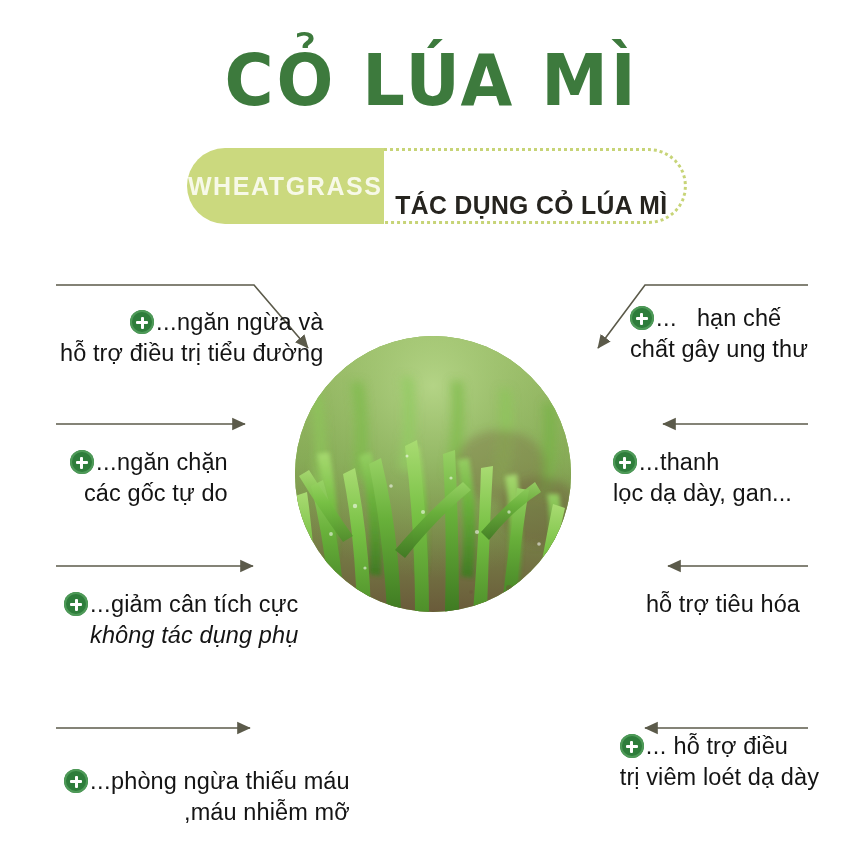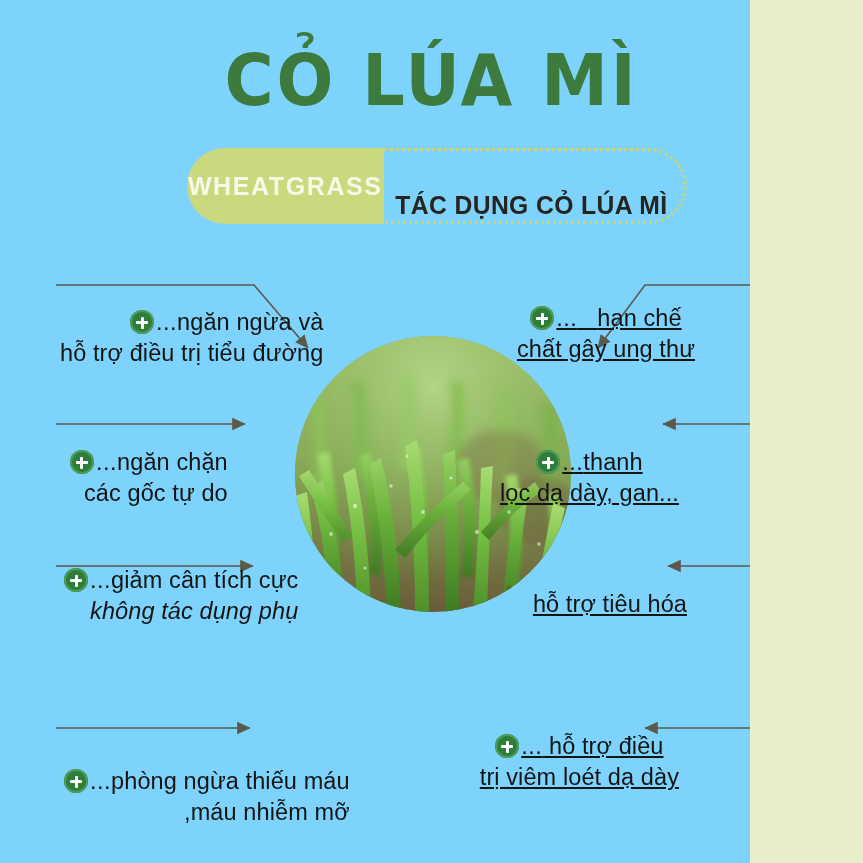--- a/index.html
+++ b/index.html
@@ -3,23 +3,23 @@
 <meta charset="utf-8">
 <title>Cỏ Lúa Mì - Tác dụng</title>
 <style>
   html, body {
     margin: 0;
     padding: 0;
     background: #e9eec8;
   }
   #infographic {
     position: relative;
-    width: 750px;
+    width: 863px;
     height: 863px;
-    background: #7dd3fc;
+    background: #ffffff;
     overflow: hidden;
     font-family: "Liberation Sans", "DejaVu Sans", sans-serif;
     -webkit-font-smoothing: antialiased;
   }
 
   
   .title {
     position: absolute;
     top: 44px;
     left: 0;
@@ -98,21 +98,21 @@
   .fact {
     position: absolute;
     color: #141414;
     font-size: 23.5px;
     font-weight: 500;
     line-height: 1.33;
     letter-spacing: 0.1px;
     white-space: nowrap;
   }
   .fact.left  { text-align: right; }
-  .fact.right { text-align: center; text-decoration: underline; }
+  .fact.right { text-align: left; }
 
   .fact-line1 { display: block; }
   .fact-line2 { display: block; }
 
   .plus-icon {
     display: inline-block;
     width: 24px;
     height: 24px;
     border-radius: 50%;
     background: #2e7d3b;
@@ -285,21 +285,21 @@
   <div class="fact left" style="left:60px; top:307px;">
     <span class="fact-line1"><span class="plus-icon"></span><span class="ellipsis">...</span><span>ngăn ngừa và</span></span>
     <span class="fact-line2">hỗ trợ điều trị tiểu đường</span>
   </div>
 
   <div class="fact left" style="left:64px; top:447px;">
     <span class="fact-line1"><span class="plus-icon"></span><span class="ellipsis">...</span><span>ngăn chặn</span></span>
     <span class="fact-line2" style="padding-left:20px;">các gốc tự do</span>
   </div>
 
-  <div class="fact left" style="left:64px; top:565px;">
+  <div class="fact left" style="left:64px; top:589px;">
     <span class="fact-line1"><span class="plus-icon"></span><span class="ellipsis">...</span><span>giảm cân tích cực</span></span>
     <span class="fact-line2" style="padding-left:24px;font-style:italic;">không tác dụng phụ</span>
   </div>
 
   <div class="fact left" style="left:64px; top:766px;">
     <span class="fact-line1"><span class="plus-icon"></span><span class="ellipsis">...</span><span>phòng ngừa thiếu máu</span></span>
     <span class="fact-line2" style="padding-left:42px;">,máu nhiễm mỡ</span>
   </div>
 
   <div class="fact right" style="right:55px; top:303px;">
@@ -309,18 +309,18 @@
 
   <div class="fact right" style="right:71px; top:447px;">
     <span class="fact-line1"><span class="plus-icon"></span><span class="ellipsis">...</span><span>thanh</span></span>
     <span class="fact-line2">lọc dạ dày, gan...</span>
   </div>
 
   <div class="fact right" style="right:55px; top:589px;">
     <span class="fact-line2" style="padding-right:8px;">hỗ trợ tiêu hóa</span>
   </div>
 
-  <div class="fact right" style="right:71px; top:731px;">
+  <div class="fact right" style="right:44px; top:731px;">
     <span class="fact-line1"><span class="plus-icon"></span><span class="ellipsis">...</span>&nbsp;<span>hỗ trợ điều</span></span>
     <span class="fact-line2">trị viêm loét dạ dày</span>
   </div>
 
 </div>
 
 </body></html>

